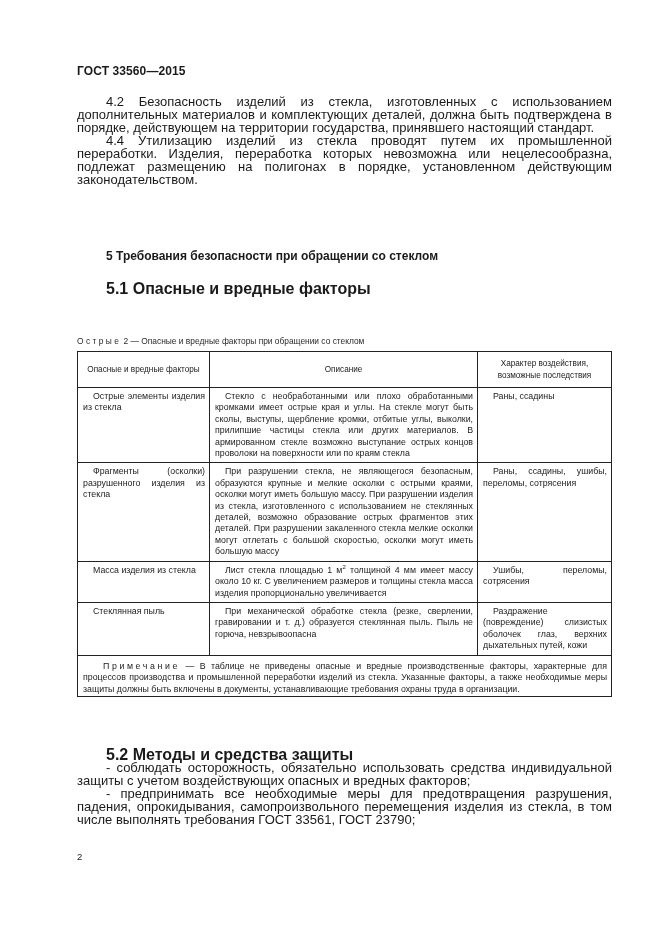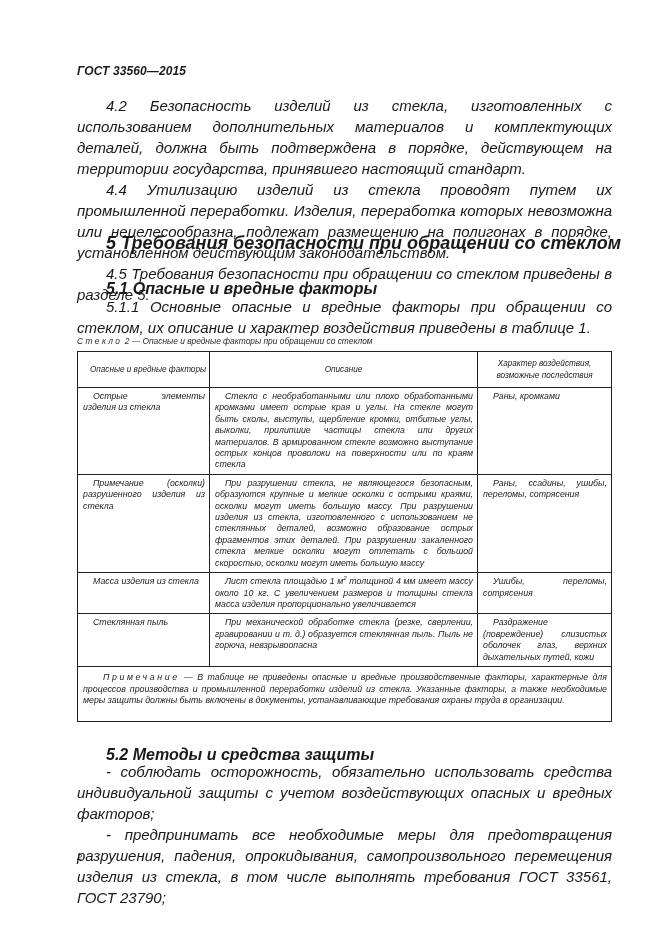--- a/index.html
+++ b/index.html
@@ -1,86 +1,82 @@
 <!DOCTYPE html>
 <html><head>
 <meta charset="utf-8">
 <style>
   html, body { margin: 0; padding: 0; background: #ffffff; }
   body { width: 661px; height: 936px; position: relative; overflow: hidden;
          font-family: "Liberation Sans", sans-serif; color: #1a1a1a; }
-  .page { position: absolute; left: 0; top: 0; width: 661px; height: 936px; font-style: italic; }
+  .page { position: absolute; left: 0; top: 0; width: 661px; height: 936px; }
   .hdr { position: absolute; left: 77px; top: 64px; font-weight: bold; font-size: 12px; letter-spacing: 0.1px; }
-  .body-text { position: absolute; left: 77px; width: 535px; font-size: 15px; line-height: 21px; text-align: justify; }
+  .body-text { position: absolute; left: 77px; width: 535px; font-size: 13px; line-height: 13px; text-align: justify; }
   .body-text p { margin: 0; text-indent: 29px; }
-  .h1 { position: absolute; left: 106px; top: 233px; font-weight: bold; font-size: 18px; }
+  .h1 { position: absolute; left: 106px; top: 249px; font-weight: bold; font-size: 12px; }
   .h2 { position: absolute; left: 106px; font-weight: bold; font-size: 16px; }
   .caption { position: absolute; left: 77px; top: 336px; font-size: 8.4px; color: #2a2a2a; }
   .caption .spaced { letter-spacing: 2.4px; }
   table.t1 { position: absolute; left: 77px; top: 351px; width: 535px; border-collapse: collapse;
              font-size: 8.8px; line-height: 11.4px; color: #222; }
   table.t1 td, table.t1 th { border: 1px solid #222; vertical-align: top; padding: 3px 4px 3px 5px; }
   table.t1 th { font-weight: normal; vertical-align: middle; text-align: center; height: 31px; font-size: 8.2px; padding: 2px 3px; }
-  table.t1 th.c1 { text-align: right; }
+  table.t1 th.c1 { text-align: center; }
   table.t1 td.c1 { width: 122px; text-align: justify; }
   table.t1 td.c2 { width: 258px; text-align: justify; }
   table.t1 td.c3 { text-align: justify; }
   table.t1 td p { margin: 0; text-indent: 10px; }
-  table.t1 td.note { padding: 5px 4px 14px 5px; font-size: 8.8px; line-height: 11.6px; text-align: justify; }
+  table.t1 td.note { padding: 5px 4px 1px 5px; font-size: 8.8px; line-height: 11.6px; text-align: justify; }
   table.t1 td.note p { text-indent: 20px; }
   .note-label { letter-spacing: 2.6px; }
   .pagenum { position: absolute; left: 77px; top: 851px; font-size: 9.5px; }
   sup { font-size: 6px; line-height: 0; }
 </style>
 </head>
 <body>
 
 <div class="page">
 
   <div class="hdr">ГОСТ 33560—2015</div>
 
   <div class="body-text" style="top:95px;">
     <p>4.2  Безопасность изделий из стекла, изготовленных с использованием дополнительных материалов и комплектующих деталей, должна быть подтверждена в порядке, действующем на территории государства, принявшего настоящий стандарт.</p>
     <p>4.4  Утилизацию изделий из стекла проводят путем их промышленной переработки. Изделия, переработка которых невозможна или нецелесообразна, подлежат размещению на полигонах в порядке, установленном действующим законодательством.</p>
-    <p>4.5  Требования безопасности при обращении со стеклом приведены в разделе 5.</p>
   </div>
 
   <div class="h1">5  Требования безопасности при обращении со стеклом</div>
 
   <div class="h2" style="top:280px;">5.1  Опасные и вредные факторы</div>
 
-  <div class="body-text" style="top:296px;">
-    <p>5.1.1  Основные опасные и вредные факторы при обращении со стеклом, их описание и характер воздействия приведены в таблице 1.</p>
-  </div>
 
   <div class="caption">
-    <span class="spaced">Стекло</span><span> 2 — Опасные и вредные факторы при обращении со стеклом</span>
+    <span class="spaced">Острые</span><span> 2 — Опасные и вредные факторы при обращении со стеклом</span>
   </div>
 
   <table class="t1">
     <tbody>
         <tr>
       <th class="c1">Опасные и вредные факторы</th>
       <th>Описание</th>
       <th>Характер воздействия, возможные последствия</th>
     </tr>
     <tr>
       <td class="c1">
             <p>Острые элементы изделия из стекла</p>
           </td>
       <td class="c2">
             <p>Стекло с необработанными или плохо обработанными кромками имеет острые края и углы. На стекле могут быть сколы, выступы, щербление кромки, отбитые углы, выколки, прилипшие частицы стекла или других материалов. В армированном стекле возможно выступание острых концов проволоки на поверхности или по краям стекла</p>
           </td>
       <td class="c3">
-            <p>Раны, кромками</p>
+            <p>Раны, ссадины</p>
           </td>
     </tr>
     <tr>
       <td class="c1">
-            <p>Примечание (осколки) разрушенного изделия из стекла</p>
+            <p>Фрагменты (осколки) разрушенного изделия из стекла</p>
           </td>
       <td class="c2">
             <p>При разрушении стекла, не являющегося безопасным, образуются крупные и мелкие осколки с острыми краями, осколки могут иметь большую массу. При разрушении изделия из стекла, изготовленного с использованием не стеклянных деталей, возможно образование острых фрагментов этих деталей. При разрушении закаленного стекла мелкие осколки могут отлетать с большой скоростью, осколки могут иметь большую массу</p>
           </td>
       <td class="c3">
             <p>Раны, ссадины, ушибы, переломы, сотрясения</p>
           </td>
     </tr>
     <tr>
       <td class="c1">

